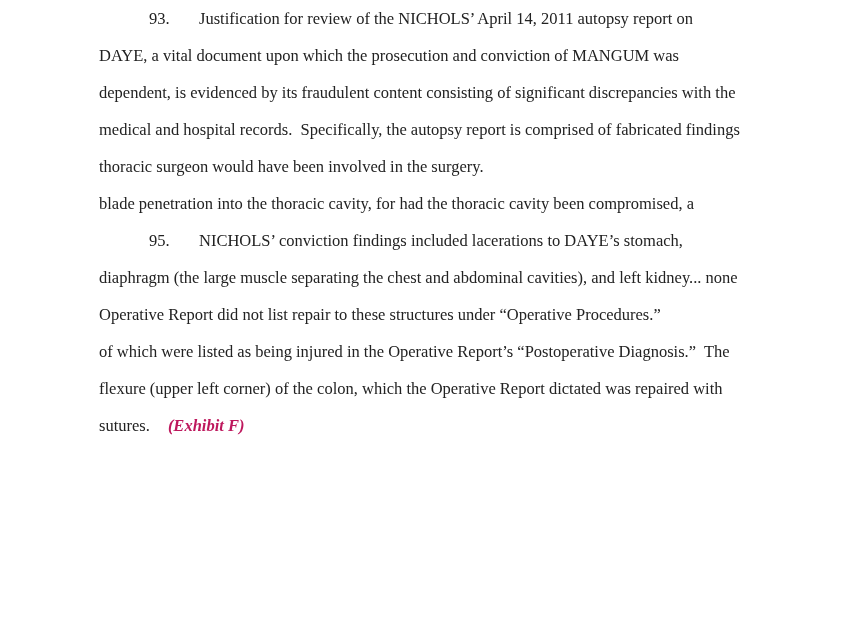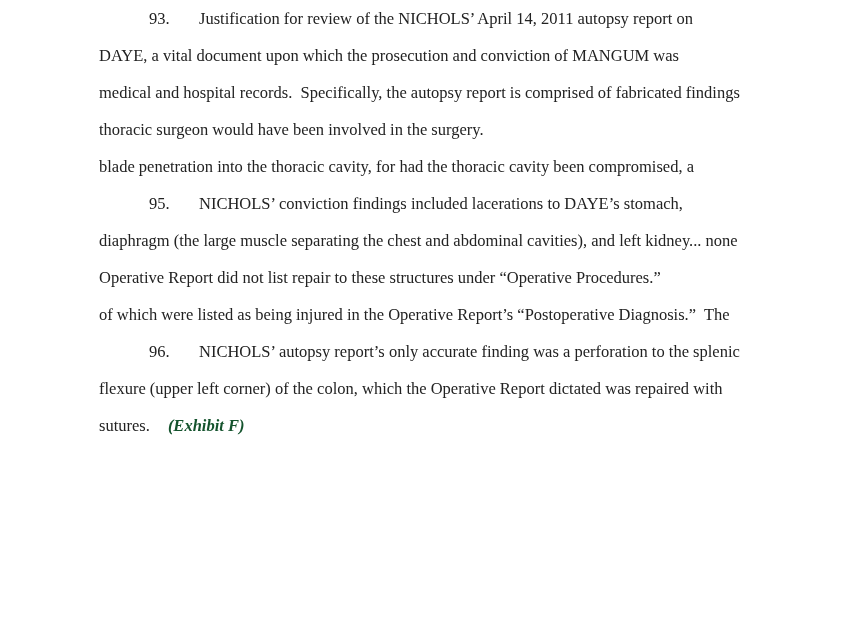--- a/index.html
+++ b/index.html
@@ -26,46 +26,46 @@
   .line {
     white-space: pre;
     height: 37px;
   }
   .num {
     display: inline-block;
     width: 50px;
     margin-left: 50px;
   }
   .exhibit-link {
-    color: #14532d;
+    color: #be185d;
     font-weight: bold;
     font-style: italic;
     margin-left: 18px;
     cursor: pointer;
   }
 </style>
 </head>
 <body>
 
 <div class="page">
   <div id="document-body">
       <div class="para">
         <div class="line first"><span class="num">93.</span><span>Justification for review of the NICHOLS’ April 14, 2011 autopsy report on</span></div>
         <div class="line"><span>DAYE, a vital document upon which the prosecution and conviction of MANGUM was</span></div>
+        <div class="line"><span>dependent, is evidenced by its fraudulent content consisting of significant discrepancies with the</span></div>
         <div class="line"><span>medical and hospital records.  Specifically, the autopsy report is comprised of fabricated findings</span></div>
       </div>
       <div class="para">
         <div class="line"><span>thoracic surgeon would have been involved in the surgery.</span></div>
         <div class="line"><span>blade penetration into the thoracic cavity, for had the thoracic cavity been compromised, a</span></div>
       </div>
       <div class="para">
         <div class="line first"><span class="num">95.</span><span>NICHOLS’ conviction findings included lacerations to DAYE’s stomach,</span></div>
         <div class="line"><span>diaphragm (the large muscle separating the chest and abdominal cavities), and left kidney... none</span></div>
         <div class="line"><span>Operative Report did not list repair to these structures under “Operative Procedures.”</span></div>
         <div class="line"><span>of which were listed as being injured in the Operative Report’s “Postoperative Diagnosis.”  The</span></div>
       </div>
       <div class="para">
-        <div class="line first"><span class="num">96.</span><span>NICHOLS’ autopsy report’s only accurate finding was a perforation to the splenic</span></div>
         <div class="line"><span>flexure (upper left corner) of the colon, which the Operative Report dictated was repaired with</span></div>
         <div class="line"><span>sutures.</span><span class="exhibit-link">(Exhibit F)</span></div>
       </div>
     </div>
 </div>
 
 </body></html>

